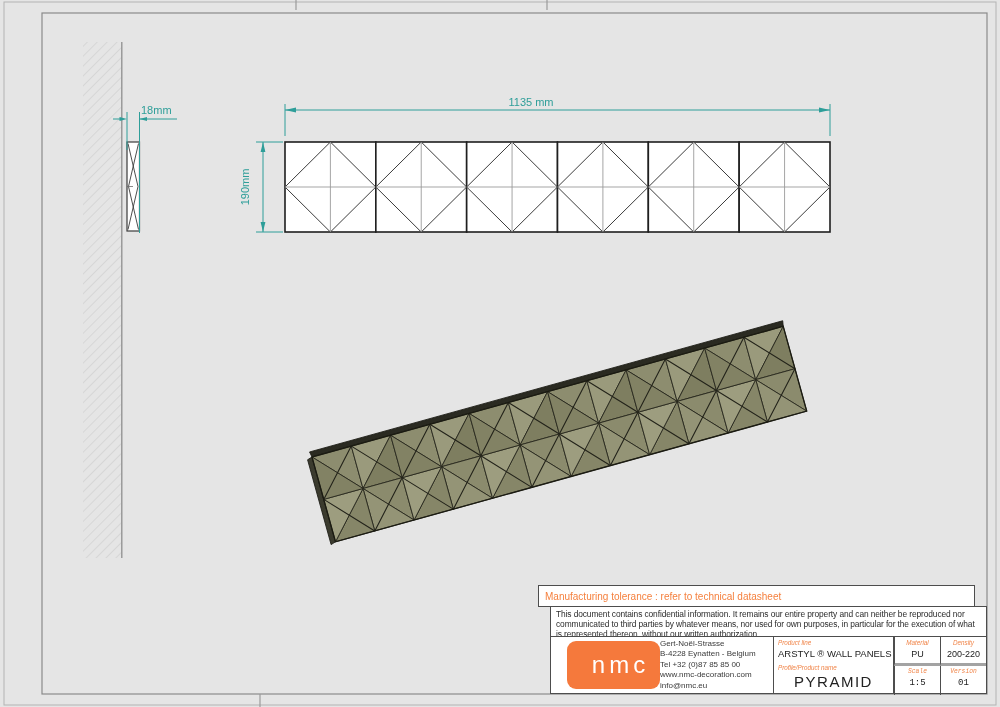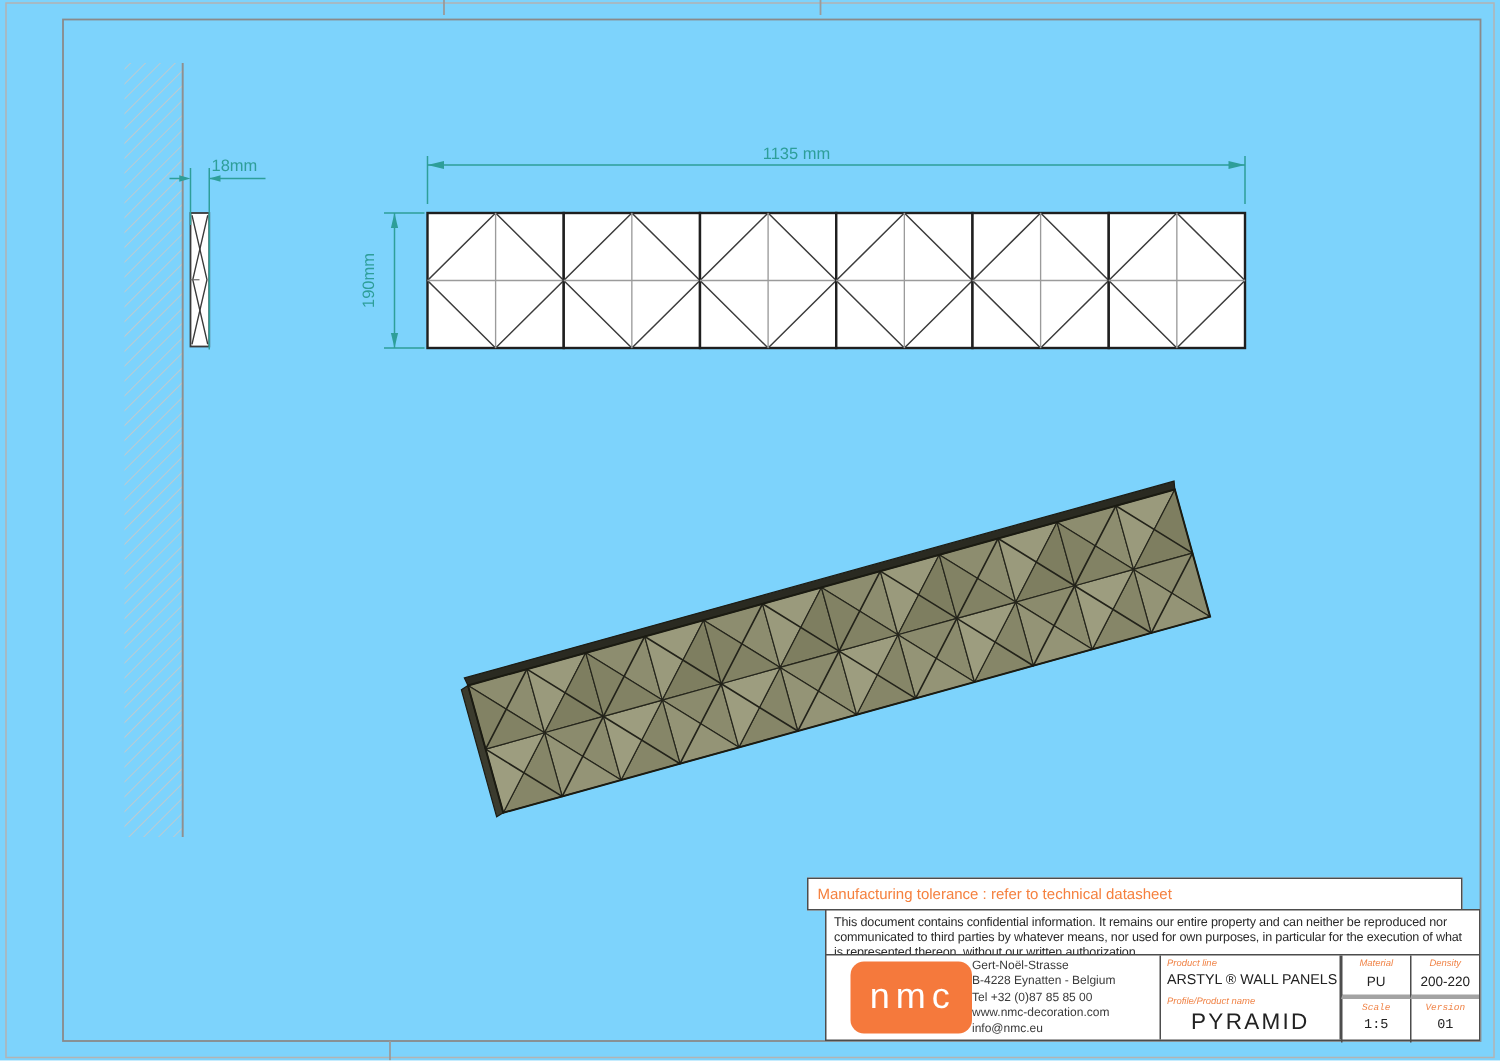--- a/index.html
+++ b/index.html
@@ -1,31 +1,31 @@
 <!DOCTYPE html>
 <html><head>
 <meta charset="utf-8">
 <style>
   html,body{margin:0;padding:0;background:#fff;}
   body{font-family:"Liberation Sans", sans-serif;}
-  .sheet{position:relative;width:1000px;height:707px;background:#7dd3fc;overflow:hidden;}
+  .sheet{position:relative;width:1000px;height:707px;background:#e5e5e5;overflow:hidden;}
   .sheet svg{position:absolute;left:0;top:0;}
   .dimtext{fill:#2e9e99;font-size:11px;font-family:"Liberation Sans",sans-serif;}
   
   .tb{position:absolute;box-sizing:border-box;border:1px solid #4d4d4d;background:#fff;}
   .tol{left:538px;top:585px;width:437px;height:22px;color:#f5803e;font-size:10px;
        display:flex;align-items:center;padding:0 6px;}
   .conf{left:550px;top:606px;width:437px;height:46px;color:#2b2b2b;font-size:8.4px;
         line-height:1.18;padding:3px 5px;letter-spacing:-0.1px;}
   .main{left:550px;top:636px;width:437px;height:58px;display:flex;}
   .cell{box-sizing:border-box;border-right:1px solid #4d4d4d;position:relative;}
   .c-logo{width:225px;display:flex;align-items:center;}
   .logo{width:79px;height:48px;margin-left:16px;background:#f5793c;border-radius:9px;
         display:flex;align-items:center;justify-content:center;color:#fff;font-size:24px;
-        letter-spacing:4px;padding-left:2px;}
+        letter-spacing:4px;padding-left:14px;}
   .addr{flex:1;font-size:8px;color:#3a3a3a;line-height:1.3;}
   .c-prod{width:120px;padding:2px 4px;}
   .lab{color:#f08448;font-size:6.3px;font-style:italic;}
   .c-prod .v1{font-size:9.5px;color:#222;text-align:right;white-space:nowrap;margin-top:2px;}
   .c-prod .lab2{margin-top:5px;}
   .c-prod .v2{font-size:15px;color:#222;text-align:center;letter-spacing:1.5px;margin-top:2px;}
   .c-grid{width:92px;display:grid;grid-template-columns:46px 46px;grid-template-rows:29px 29px;border-right:none;}
   .gcell{box-sizing:border-box;border-left:1px solid #4d4d4d;border-bottom:3px solid #a3a3a3;
          text-align:center;padding-top:2px;}
   .gcell:nth-child(3),.gcell:nth-child(4){border-bottom:none;font-family:Liberation Mono, monospace;}

